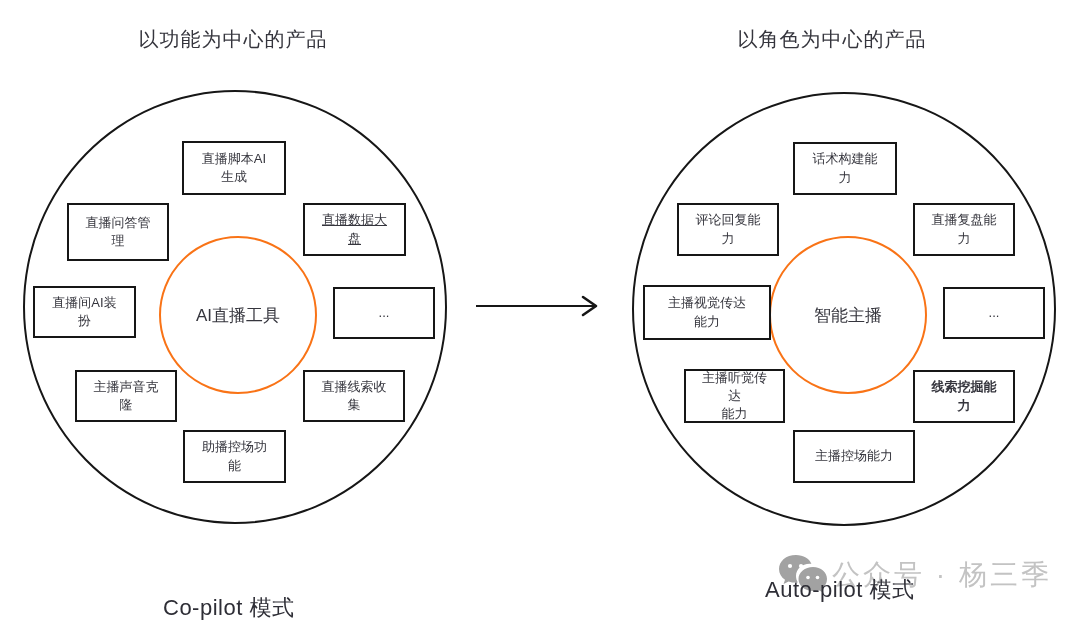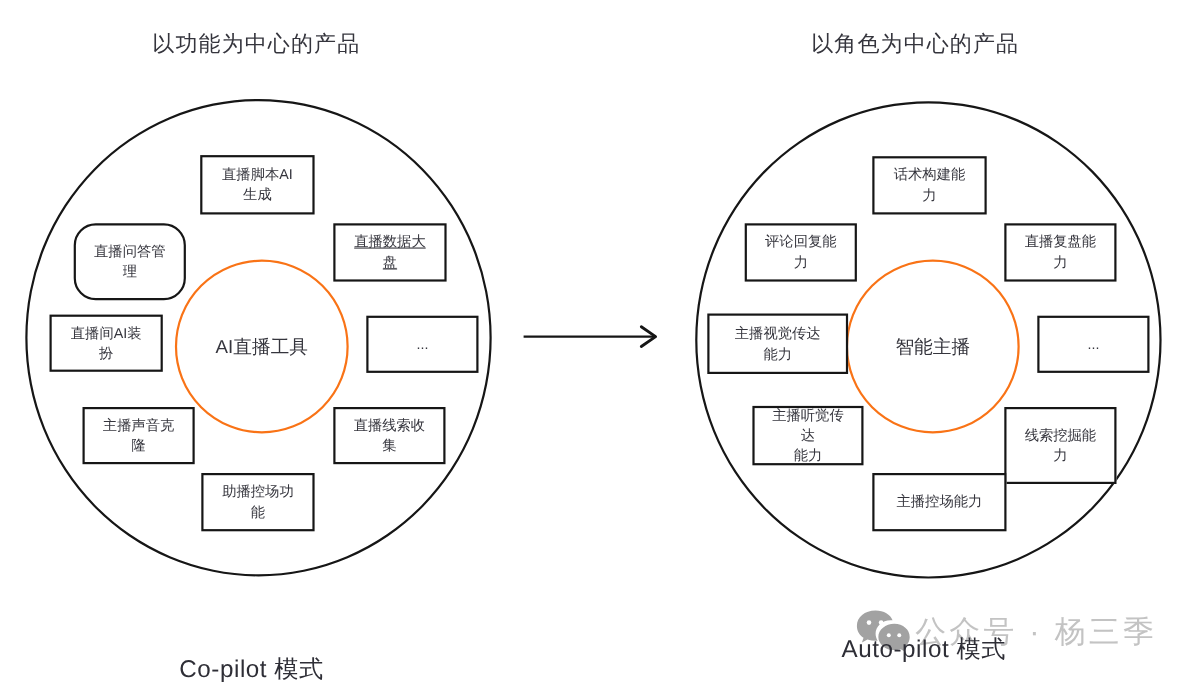--- a/index.html
+++ b/index.html
@@ -85,23 +85,23 @@
 
   <div class="title" style="left:23px; top:26px;">以功能为中心的产品</div>
 
   <div class="outer-ellipse" style="left:23px; top:90px; width:420px; height:430px;"></div>
 
   <div class="inner-circle" style="left:159px; top:236px;">
     <span>AI直播工具</span>
   </div>
 
   <div class="dbox" style="left:182px; top:141px; width:104px; height:54px;">直播脚本AI生成</div>
-  <div class="dbox" style="left:67px; top:203px; width:102px; height:70px;border-radius:20px;">直播问答管理</div>
+  <div class="dbox" style="left:67px; top:203px; width:102px; height:58px;">直播问答管理</div>
   <div class="dbox" style="left:303px; top:203px; width:103px; height:53px;text-decoration:underline;">直播数据大盘</div>
-  <div class="dbox" style="left:33px; top:286px; width:103px; height:52px;margin-left:12px;">直播间AI装扮</div>
+  <div class="dbox" style="left:33px; top:286px; width:103px; height:52px;">直播间AI装扮</div>
   <div class="dbox" style="left:333px; top:287px; width:102px; height:52px;">...</div>
   <div class="dbox" style="left:75px; top:370px; width:102px; height:52px;">主播声音克隆</div>
   <div class="dbox" style="left:303px; top:370px; width:102px; height:52px;">直播线索收集</div>
   <div class="dbox" style="left:183px; top:430px; width:103px; height:53px;">助播控场功能</div>
 
   <div class="mode-label" style="left:163px; top:572px;margin-top:21px;">Co-pilot 模式</div>
 
   <div class="arrow-wrap">
     <svg width="140" height="28" viewBox="0 0 140 28">
       <line x1="6" y1="14" x2="124" y2="14" stroke="#161616" stroke-width="2.2"></line>
@@ -118,21 +118,21 @@
   </div>
 
   <div class="dbox" style="left:793px; top:142px; width:104px; height:53px;">话术构建能力</div>
   <div class="dbox" style="left:677px; top:203px; width:102px; height:53px;">评论回复能力</div>
   <div class="dbox" style="left:913px; top:203px; width:102px; height:53px;">直播复盘能力</div>
   <div class="dbox" style="left:643px; top:285px; width:128px; height:55px;">主播视觉传达
 能力</div>
   <div class="dbox" style="left:943px; top:287px; width:102px; height:52px;">...</div>
   <div class="dbox" style="left:684px; top:369px; width:101px; height:54px;">主播听觉传达
 能力</div>
-  <div class="dbox" style="left:913px; top:370px; width:102px; height:70px;">线索挖掘能力</div>
+  <div class="dbox" style="left:913px; top:370px; width:102px; height:53px;font-weight:bold;">线索挖掘能力</div>
   <div class="dbox" style="left:793px; top:430px; width:122px; height:53px;">主播控场能力</div>
 
   <div class="watermark">
     <svg class="wechat-icon" viewBox="0 0 54 48">
       <path d="M20 4 C10 4 3 10.2 3 18 c0 4.4 2.3 8.2 6 10.8 L7.6 33 l5-2.6 c2.3 0.8 4.8 1.2 7.4 1.2 0.6 0 1.2 0 1.8-0.1 C20.7 29.7 20 27.4 20 25 c0-6.8 6-12.2 13.6-12.2 0.6 0 1.2 0 1.8 0.1 C33.6 7.6 27.4 4 20 4 Z" fill="#a2a2a2"></path>
       <circle cx="14" cy="15" r="2.1" fill="#ffffff"></circle>
       <circle cx="25" cy="15" r="2.1" fill="#ffffff"></circle>
       <path d="M37 16 c-8 0-14.5 5.4-14.5 12 0 6.6 6.5 12 14.5 12 1.9 0 3.8-0.3 5.5-0.9 l4.4 2.3 -1.2-3.8 c3.2-2.2 5.3-5.6 5.3-9.6 0-6.6-6-12-14-12 Z" fill="#a2a2a2"></path>
       <circle cx="32" cy="26.5" r="1.8" fill="#ffffff"></circle>
       <circle cx="41.5" cy="26.5" r="1.8" fill="#ffffff"></circle>

